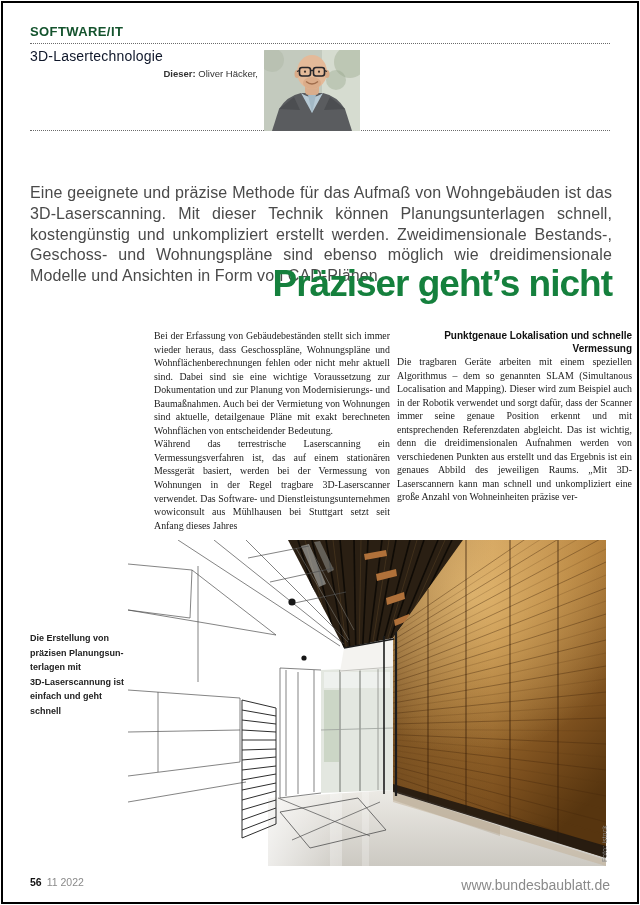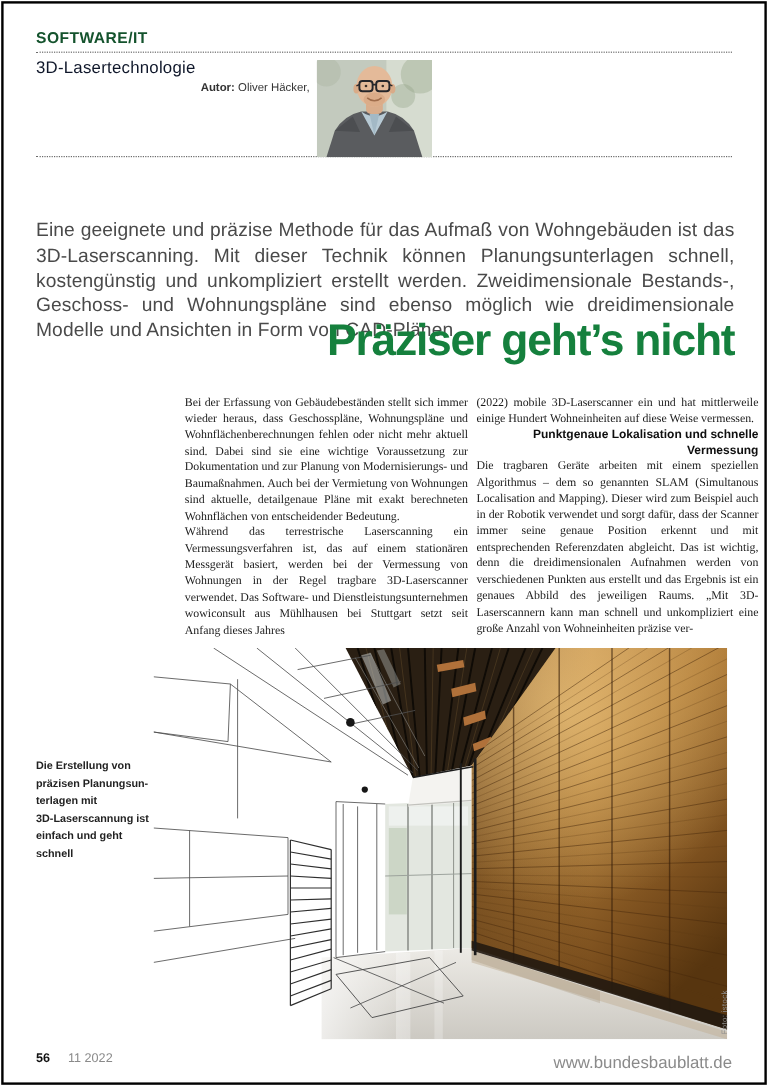--- a/index.html
+++ b/index.html
@@ -41,34 +41,34 @@
   .caption{left:30px;top:631px;width:97px;font-size:9px;font-weight:bold;line-height:14.6px;
            color:#222;white-space:pre-line;}
 
   
   .main-photo{left:128px;top:540px;width:478px;height:326px;}
   .photo-credit{left:601px;top:862px;transform-origin:0 0;transform:rotate(-90deg);
                 font-size:6.5px;color:#8d8d8d;letter-spacing:.3px;white-space:nowrap;}
 
   
   .footer-left{left:30px;top:876px;font-size:10.5px;color:#8a8a8a;}
-  .footer-left .pageno{font-weight:bold;color:#111;margin-right:15px;}
+  .footer-left .pageno{font-weight:bold;color:#111;margin-right:5px;}
   .footer-right{right:30px;top:877px;font-size:14px;color:#8a8a8a;}
 </style>
 </head>
 <body>
 
 <div class="page-frame"></div>
 
 <div class="abs section-label">SOFTWARE/IT</div>
 <div class="abs rule-dotted rule1"></div>
 <div class="abs topic-label">3D-Lasertechnologie</div>
 
 <div class="abs author-block">
-  <div><b>Autor:</b><span> Oliver Häcker,</span></div>
+  <div><b>Dieser:</b><span> Oliver Häcker,</span></div>
 </div>
 
 <svg class="abs author-photo" viewBox="0 0 96 81" aria-hidden="true">
   <rect width="96" height="81" fill="#c3cabe"></rect>
   <rect x="58" width="38" height="81" fill="#d9dfd3" opacity="0.85"></rect>
   <circle cx="86" cy="12" r="16" fill="#9fae92" opacity="0.45"></circle>
   <circle cx="72" cy="30" r="10" fill="#8fa083" opacity="0.35"></circle>
   <circle cx="8" cy="10" r="12" fill="#aab5a0" opacity="0.4"></circle>
   <path d="M8,81 L15,59 Q23,46 37,43 L59,43 Q73,46 81,59 L88,81 Z" fill="#5a5c5f"></path>
   <path d="M37,43 L48,63 L59,43 Q53,47 48,47 Q43,47 37,43 Z" fill="#b7cad5"></path>
@@ -94,21 +94,20 @@
 
 <div class="abs intro">Eine geeignete und präzise Methode für das Aufmaß von Wohngebäuden ist das 3D-Laserscanning. Mit dieser Technik können Planungsunterlagen schnell, kostengünstig und unkompliziert erstellt werden. Zweidimensionale Bestands-, Geschoss- und Wohnungspläne sind ebenso möglich wie dreidimensionale Modelle und Ansichten in Form von CAD-Plänen.</div>
 
 <div class="abs headline">Präziser geht’s nicht</div>
 
 <div class="abs col col1">
   <p>Bei der Erfassung von Gebäudebeständen stellt sich immer wieder heraus, dass Geschosspläne, Wohnungspläne und Wohnflächenberechnungen fehlen oder nicht mehr aktuell sind. Dabei sind sie eine wichtige Voraussetzung zur Dokumentation und zur Planung von Modernisierungs- und Baumaßnahmen. Auch bei der Vermietung von Wohnungen sind aktuelle, detailgenaue Pläne mit exakt berechneten Wohnflächen von entscheidender Bedeutung.</p>
   <p>Während das terrestrische Laserscanning ein Vermessungsverfahren ist, das auf einem stationären Messgerät basiert, werden bei der Vermessung von Wohnungen in der Regel tragbare 3D-Laserscanner verwendet. Das Software- und Dienstleistungsunternehmen wowiconsult aus Mühlhausen bei Stuttgart setzt seit Anfang dieses Jahres</p>
 </div>
 <div class="abs col col2">
-  <p>(2022) mobile 3D-Laserscanner ein und hat mittlerweile einige Hundert Wohneinheiten auf diese Weise vermessen.</p>
   <p class="subhead">Punktgenaue Lokalisation und schnelle Vermessung</p>
   <p>Die tragbaren Geräte arbeiten mit einem speziellen Algorithmus – dem so genannten SLAM (Simultanous Localisation and Mapping). Dieser wird zum Beispiel auch in der Robotik verwendet und sorgt dafür, dass der Scanner immer seine genaue Position erkennt und mit entsprechenden Referenzdaten abgleicht. Das ist wichtig, denn die dreidimensionalen Aufnahmen werden von verschiedenen Punkten aus erstellt und das Ergebnis ist ein genaues Abbild des jeweiligen Raums. „Mit 3D-Laserscannern kann man schnell und unkompliziert eine große Anzahl von Wohneinheiten präzise ver-</p>
 </div>
 
 <div class="abs caption">Die Erstellung von
 präzisen Planungsun-
 terlagen mit
 3D-Laserscannung ist
 einfach und geht
 schnell</div>

